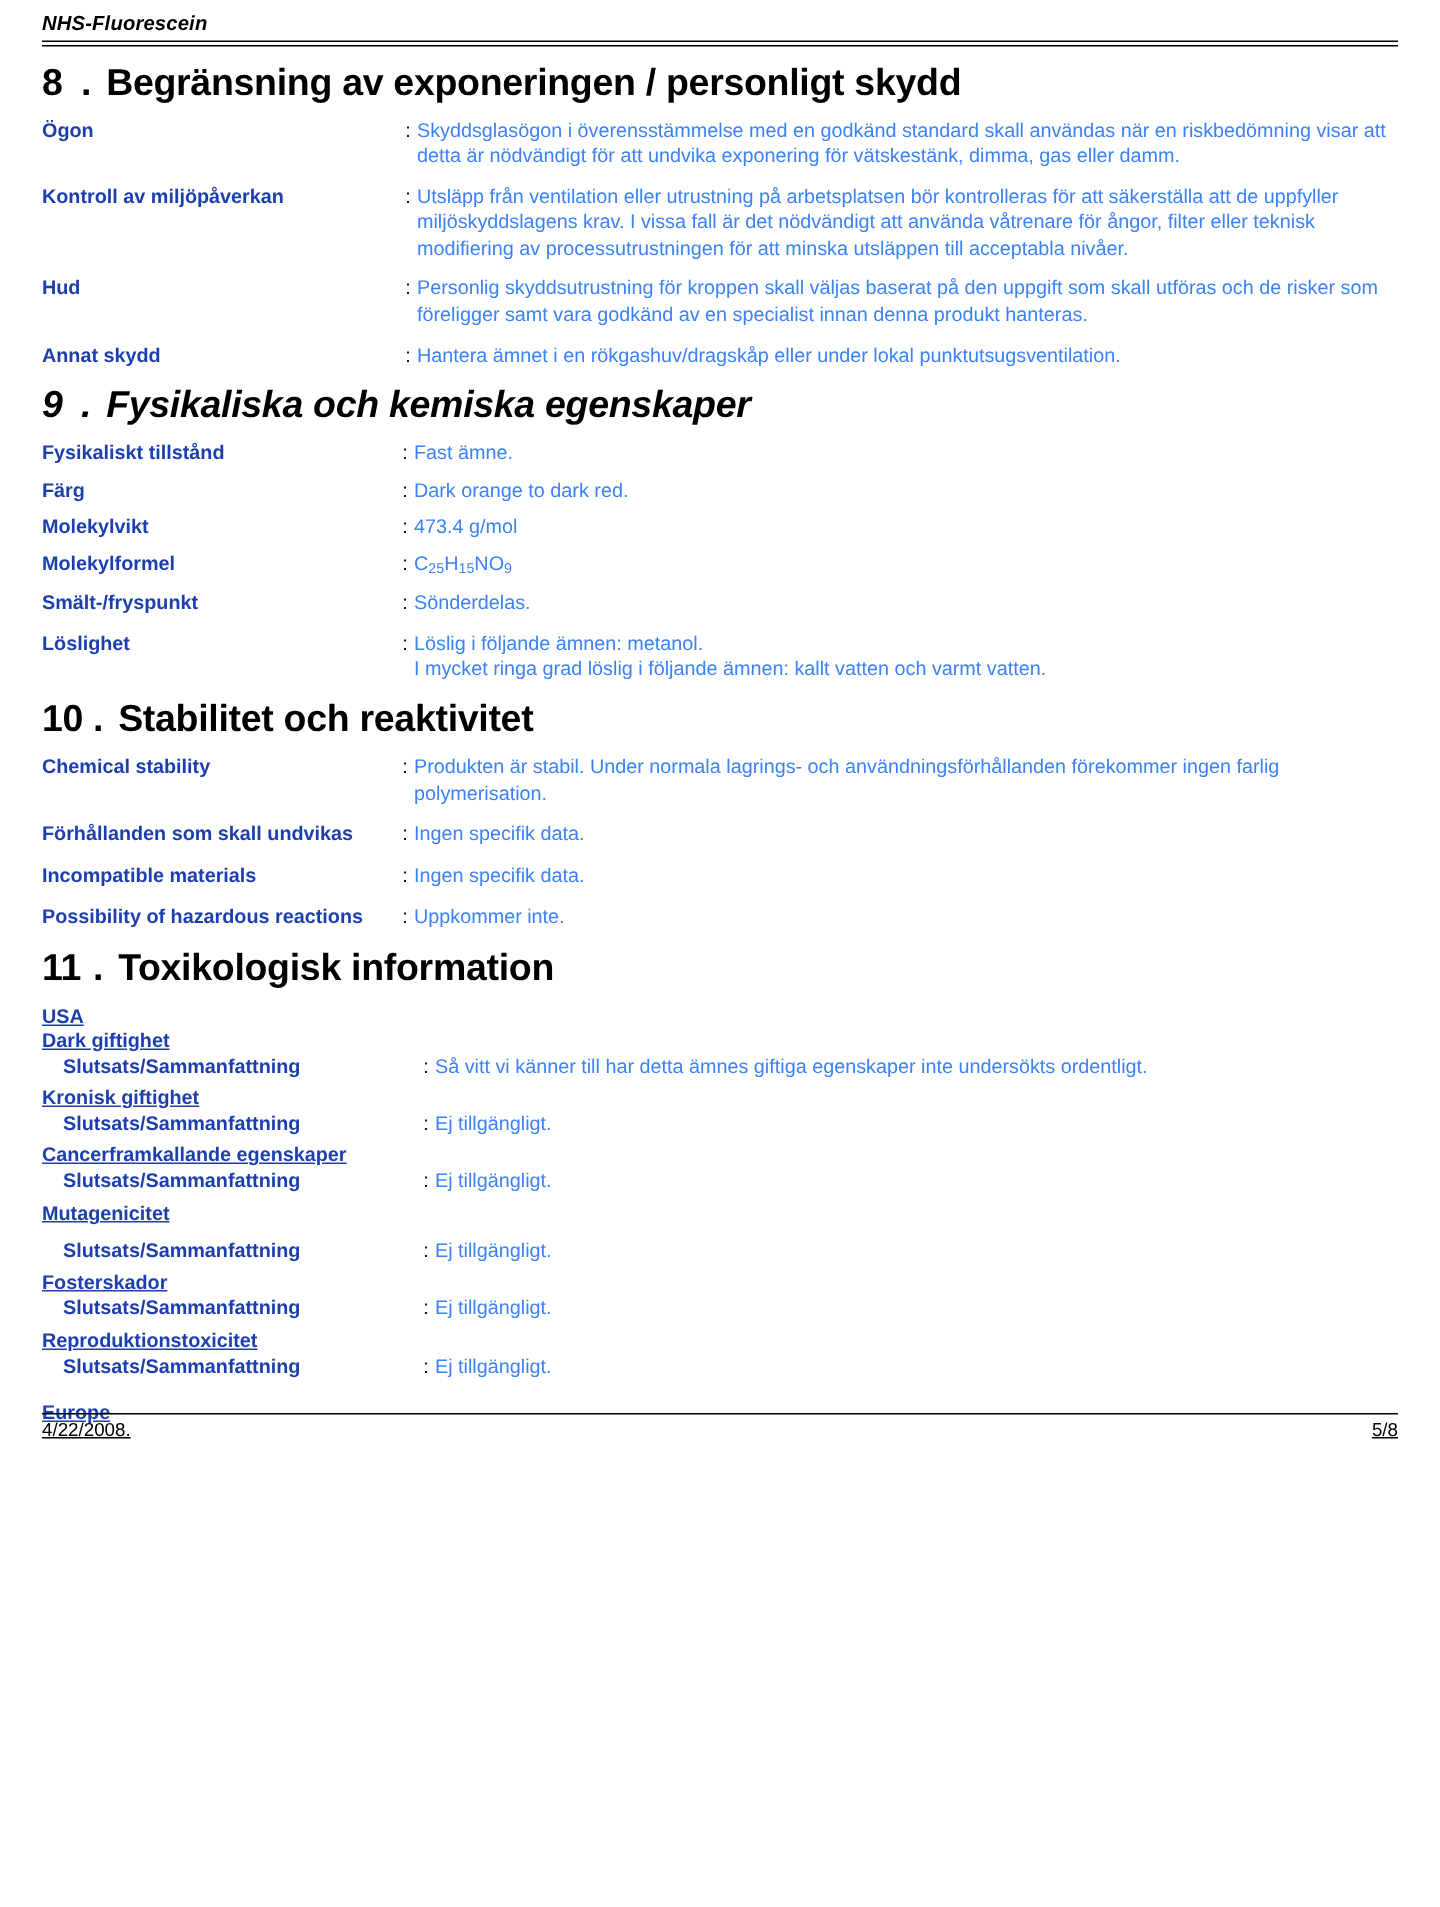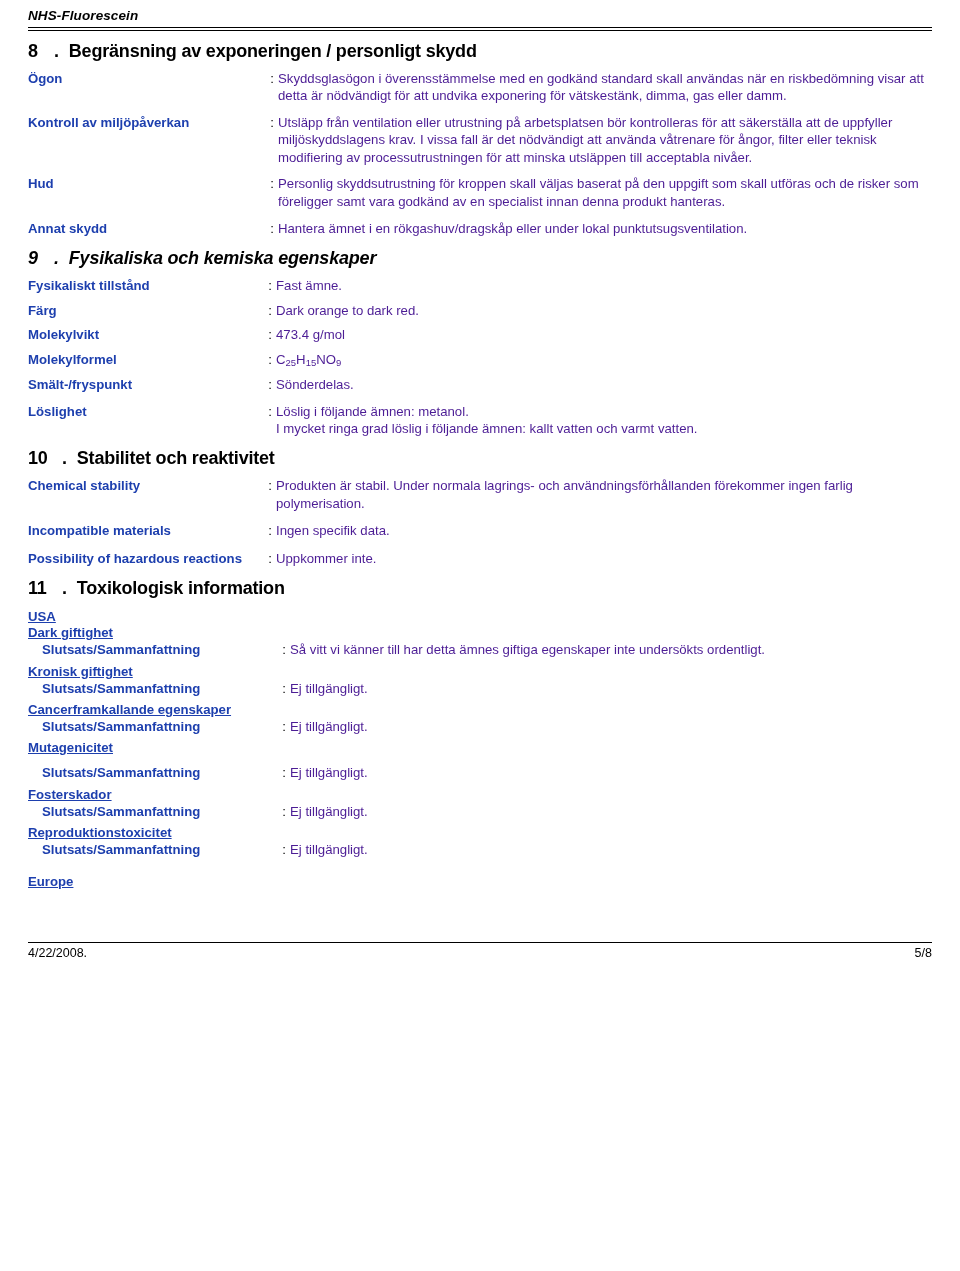--- a/index.html
+++ b/index.html
@@ -31,21 +31,21 @@
     letter-spacing: 0.1px;
   }
   .rule {
     border: 0;
     border-top: 1px solid #000;
     margin: 0;
   }
   .rule.gap { margin-top: 2px; }
 
   h2.section {
-    font-size: 18px;
+    font-size: 25px;
     font-weight: bold;
     margin: 10px 0 8px 0;
     letter-spacing: -0.2px;
   }
   h2.section .num {
     display: inline-block;
     min-width: 26px;
   }
   h2.section .dot {
     margin-right: 10px;
@@ -67,21 +67,21 @@
     padding-right: 6px;
     line-height: 1.32;
   }
   td.colon {
     width: 12px;
     text-align: center;
     color: #000;
     line-height: 1.32;
   }
   td.value {
-    color: #4c1d95;
+    color: #3b82f6;
     line-height: 1.32;
   }
   .w1 { width: 238px; }
   .w2 { width: 236px; }
 
   .underline-head {
     color: #1d3fae;
     font-weight: bold;
     text-decoration: underline;
     font-size: 13.2px;
@@ -107,20 +107,21 @@
     bottom: 10px;
     font-size: 12.5px;
   }
   .footer-line {
     border-top: 1px solid #000;
     margin-bottom: 3px;
   }
   .footer-row {
     display: flex;
     justify-content: space-between;
+    text-decoration: underline;
   }
   .sec9 { margin-top: 2px; font-style: italic; }
   .value-2line { line-height: 1.34; margin-left: 26px; }
 </style>
 </head>
 <body>
 
 <div class="page">
 
   <div class="doc-header">NHS-Fluorescein</div>
@@ -199,20 +200,25 @@
   <h2 class="section">
     <span class="num" style="min-width:34px">10</span><span class="dot">.</span><span>Stabilitet och reaktivitet</span>
   </h2>
 
   <table class="kv">
     <tbody>
         <tr>
       <td class="label w2">Chemical stability</td>
       <td class="colon">:</td>
       <td class="value">Produkten är stabil.  Under normala lagrings- och användningsförhållanden förekommer ingen farlig polymerisation.</td>
+    </tr>
+    <tr>
+      <td class="label w2" style="padding-top:9px">Förhållanden som skall undvikas</td>
+      <td class="colon" style="padding-top:9px">:</td>
+      <td class="value" style="padding-top:9px">Ingen specifik data.</td>
     </tr>
     <tr>
       <td class="label w2" style="padding-top:9px">Incompatible materials</td>
       <td class="colon" style="padding-top:9px">:</td>
       <td class="value" style="padding-top:9px">Ingen specifik data.</td>
     </tr>
     <tr>
       <td class="label w2" style="padding-top:9px">Possibility of hazardous reactions</td>
       <td class="colon" style="padding-top:9px">:</td>
       <td class="value" style="padding-top:9px">Uppkommer inte.</td>

